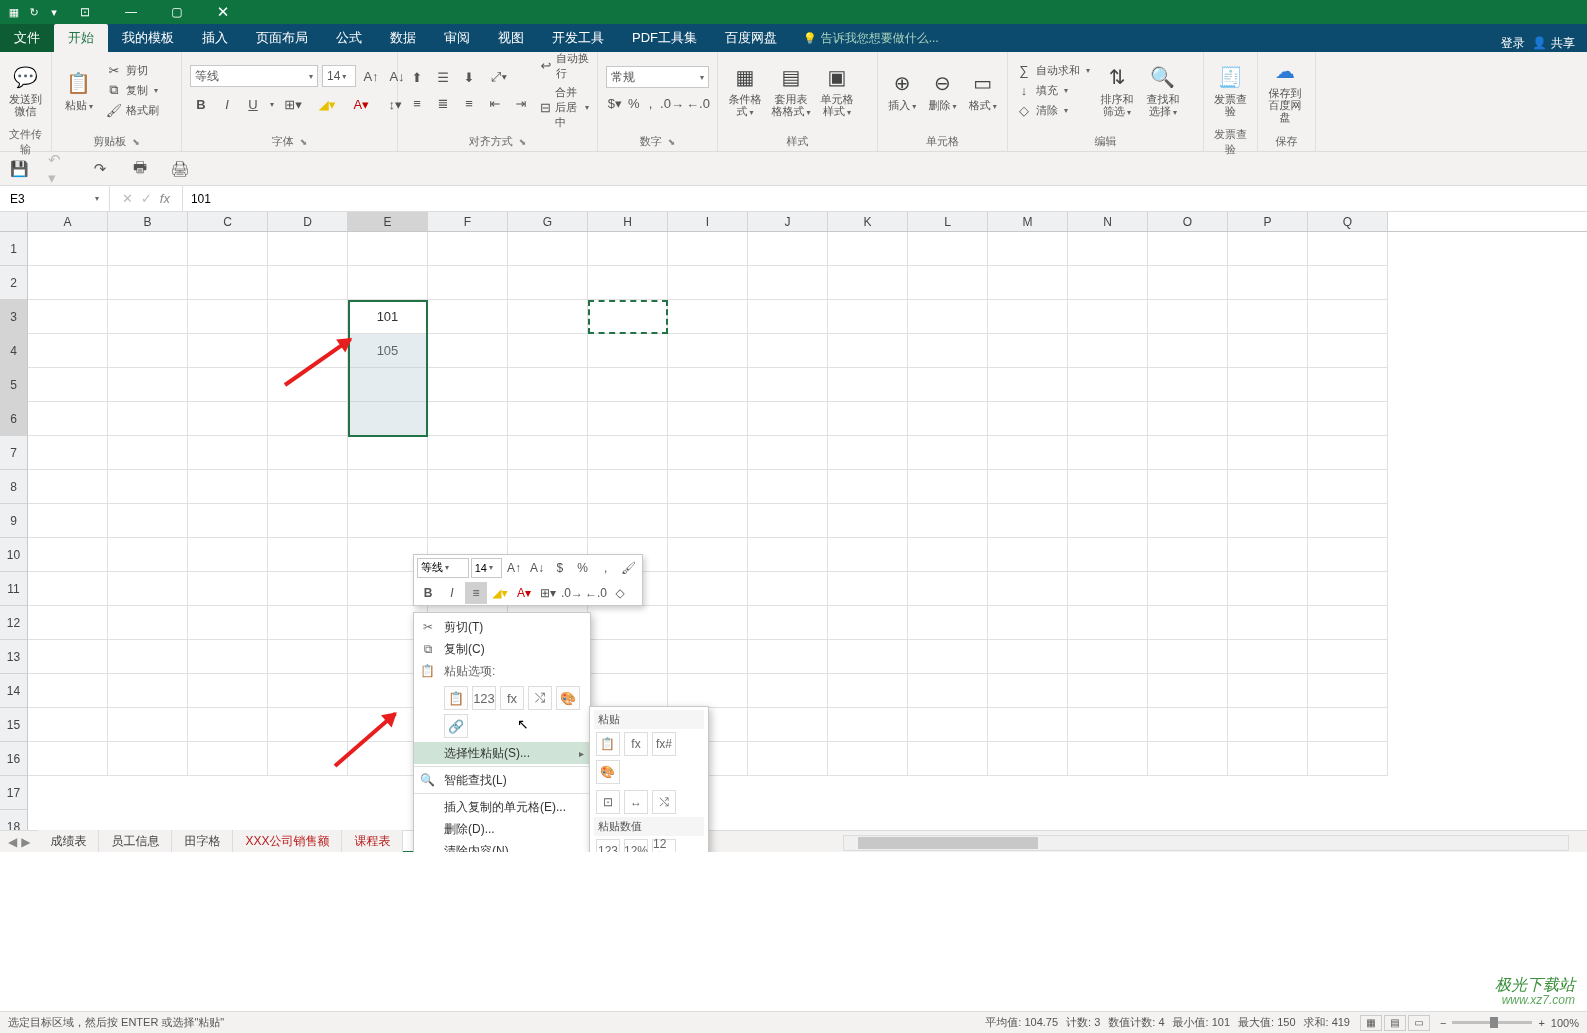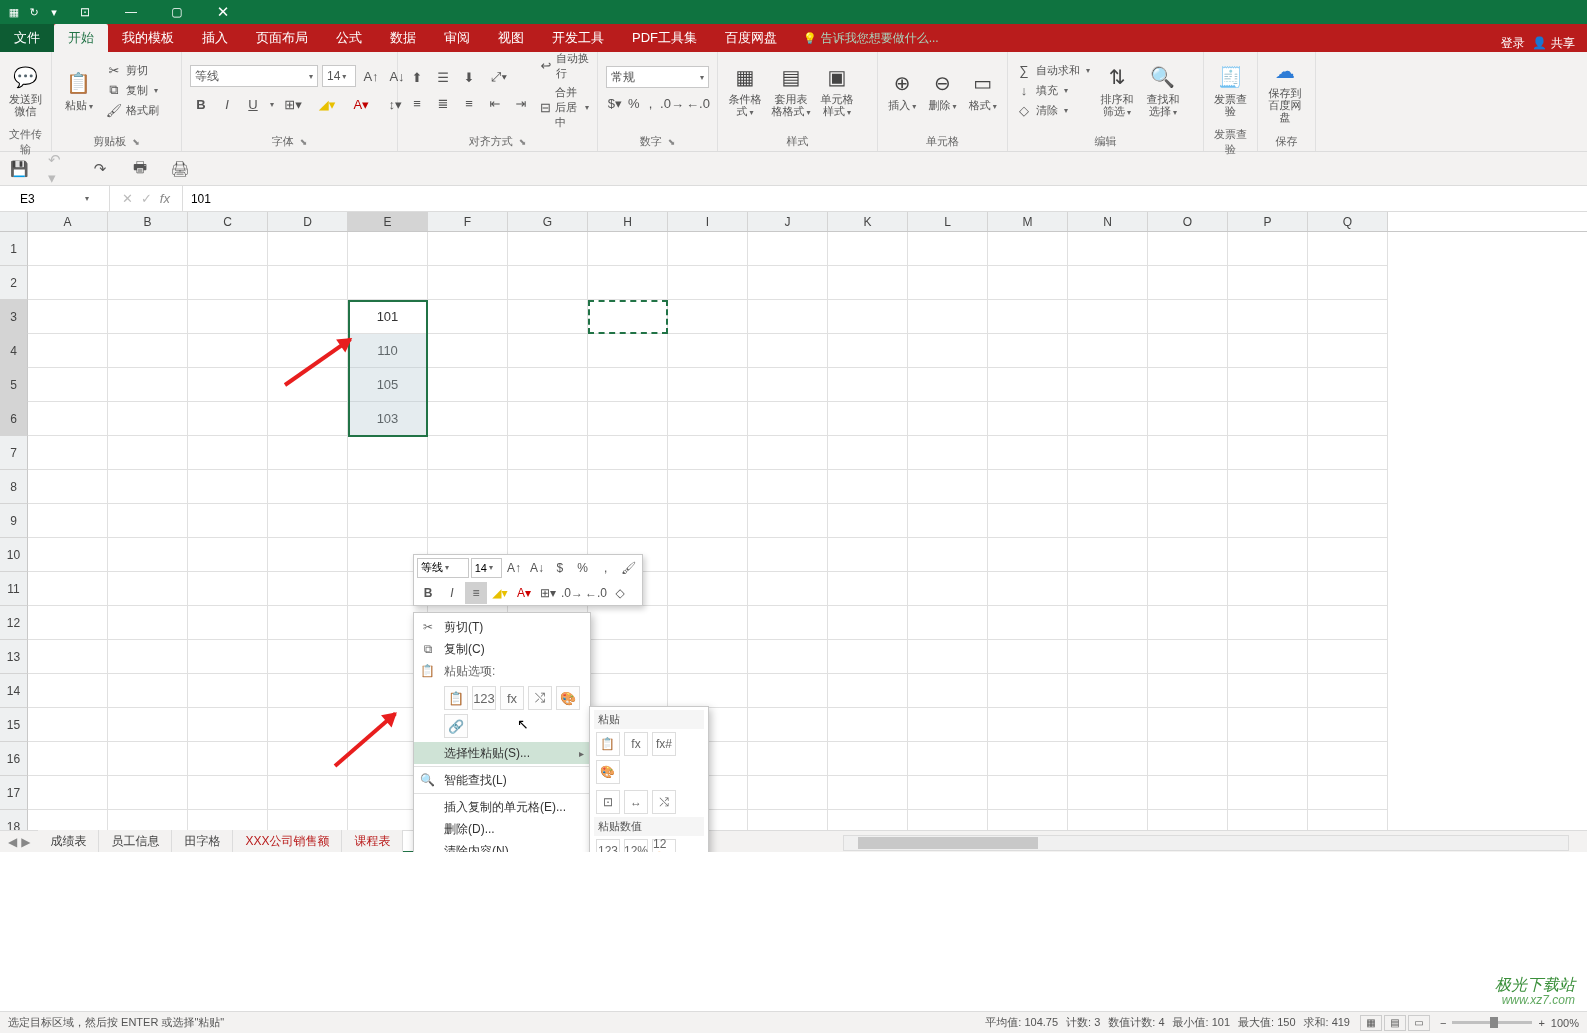--- a/index.html
+++ b/index.html
@@ -3,21 +3,21 @@
 <meta charset="utf-8">
 <style>
 *{box-sizing:border-box;margin:0;padding:0;font-family:"Microsoft YaHei","Segoe UI",sans-serif;user-select:none}
 body{background:#fff;overflow:hidden;width:1587px;height:1033px;position:relative}
 .titlebar{height:24px;background:#0f7340;display:flex;align-items:center;color:#fff;font-size:12px}
 .titlebar .left-icons{display:flex;gap:4px;padding-left:6px}
 .titlebar .left-icons span{width:16px;height:16px;display:flex;align-items:center;justify-content:center;font-size:11px}
 .titlebar .title{flex:1;text-align:center;color:#fff;font-size:12px}
 .titlebar .win-controls{display:flex}
 .titlebar .win-controls span{width:46px;height:24px;display:flex;align-items:center;justify-content:center;font-size:12px;color:#fff}
-.tabs{height:28px;background:#b91c1c;display:flex;align-items:flex-end;color:#fff;font-size:13px}
+.tabs{height:28px;background:#0c4a6e;display:flex;align-items:flex-end;color:#fff;font-size:13px}
 .tabs .tab{padding:5px 14px;cursor:pointer}
 .tabs .tab.active{background:#f3f2f1;color:#217346;border-radius:2px 2px 0 0}
 .tabs .file{background:#0d5c33;padding:5px 14px}
 .tabs .tell{color:#a9d4bd;font-size:12px;padding:5px 12px;display:flex;align-items:center;gap:4px}
 .tabs .tell:before{content:"💡";font-size:11px}
 .tabs .spacer{flex:1}
 .tabs .right-actions{display:flex;gap:8px;padding-right:12px;align-items:center;color:#fff;font-size:12px}
 .ribbon{height:100px;background:#f3f2f1;border-bottom:1px solid #dcdcdc;display:flex;font-size:12px;color:#444}
 .ribbon-group{display:flex;flex-direction:column;border-right:1px solid #e0e0e0;padding:3px 6px 0}
 .ribbon-group .group-content{flex:1;display:flex;align-items:flex-start;gap:4px}
@@ -29,21 +29,21 @@
 .stack{display:flex;flex-direction:column;gap:2px;justify-content:center;height:70px}
 .stack .row{display:flex;align-items:center;gap:4px;font-size:11px;color:#555;padding:1px 2px}
 .stack .row .ico{width:16px;height:16px;display:flex;align-items:center;justify-content:center;font-size:13px}
 .font-select{height:22px;border:1px solid #c8c8c8;background:#fff;font-size:12px;padding:0 4px;display:flex;align-items:center}
 .dropdown-arrow{font-size:8px;color:#666;margin-left:2px}
 .small-btn{width:22px;height:22px;display:flex;align-items:center;justify-content:center;font-size:13px;color:#555;cursor:pointer}
 .small-btn.with-arrow{width:30px}
 .qat{height:34px;background:#f3f2f1;border-bottom:1px solid #dcdcdc;display:flex;align-items:center;padding:0 8px;gap:16px}
 .qat .qbtn{width:24px;height:24px;display:flex;align-items:center;justify-content:center;font-size:15px;color:#555;cursor:pointer}
 .namebox-bar{height:26px;background:#fff;border-bottom:1px solid #dcdcdc;display:flex;align-items:center;font-size:12px}
-.namebox{width:110px;border-right:1px solid #dcdcdc;height:100%;display:flex;align-items:center;padding:0 20px;justify-content:space-between}
+.namebox{width:110px;border-right:1px solid #dcdcdc;height:100%;display:flex;align-items:center;padding:0 10px;justify-content:space-between}
 .fxbar-btns{display:flex;gap:8px;padding:0 12px;color:#888;align-items:center;height:100%;border-right:1px solid #dcdcdc}
 .fxbar-btns span{font-size:13px;cursor:pointer}
 .fx-input{flex:1;padding:0 8px;display:flex;align-items:center}
 .grid-area{position:relative;height:640px;background:#fff;overflow:hidden}
 .corner{position:absolute;left:0;top:0;width:28px;height:20px;background:#eef0f1;border-right:1px solid #c8c8c8;border-bottom:1px solid #c8c8c8}
 .col-headers{position:absolute;left:28px;top:0;right:0;height:20px;display:flex;border-bottom:1px solid #c8c8c8}
 .col-headers div{width:80px;border-right:1px solid #d4d4d4;background:#eef0f1;display:flex;align-items:center;justify-content:center;font-size:12px;color:#444}
 .col-headers div.sel{background:#d4d4d4}
 .row-headers{position:absolute;left:0;top:20px;width:28px}
 .row-headers div{height:34px;border-bottom:1px solid #d4d4d4;background:#eef0f1;display:flex;align-items:center;justify-content:center;font-size:12px;color:#444;border-right:1px solid #c8c8c8}
@@ -463,59 +463,21 @@
         <div class="cell"></div>
         <div class="cell"></div>
         <div class="cell"></div>
         <div class="cell"></div>
       </div>
       <div class="cell-row">
         <div class="cell"></div>
         <div class="cell"></div>
         <div class="cell"></div>
         <div class="cell"></div>
-        <div class="cell">110</div>
-        <div class="cell"></div>
-        <div class="cell"></div>
-        <div class="cell"></div>
-        <div class="cell"></div>
-        <div class="cell"></div>
-        <div class="cell"></div>
-        <div class="cell"></div>
-        <div class="cell"></div>
-        <div class="cell"></div>
-        <div class="cell"></div>
-        <div class="cell"></div>
-        <div class="cell"></div>
-      </div>
-      <div class="cell-row">
-        <div class="cell"></div>
-        <div class="cell"></div>
-        <div class="cell"></div>
-        <div class="cell"></div>
         <div class="cell">105</div>
-        <div class="cell"></div>
-        <div class="cell"></div>
-        <div class="cell"></div>
-        <div class="cell"></div>
-        <div class="cell"></div>
-        <div class="cell"></div>
-        <div class="cell"></div>
-        <div class="cell"></div>
-        <div class="cell"></div>
-        <div class="cell"></div>
-        <div class="cell"></div>
-        <div class="cell"></div>
-      </div>
-      <div class="cell-row">
-        <div class="cell"></div>
-        <div class="cell"></div>
-        <div class="cell"></div>
-        <div class="cell"></div>
-        <div class="cell">103</div>
         <div class="cell"></div>
         <div class="cell"></div>
         <div class="cell"></div>
         <div class="cell"></div>
         <div class="cell"></div>
         <div class="cell"></div>
         <div class="cell"></div>
         <div class="cell"></div>
         <div class="cell"></div>
         <div class="cell"></div>

